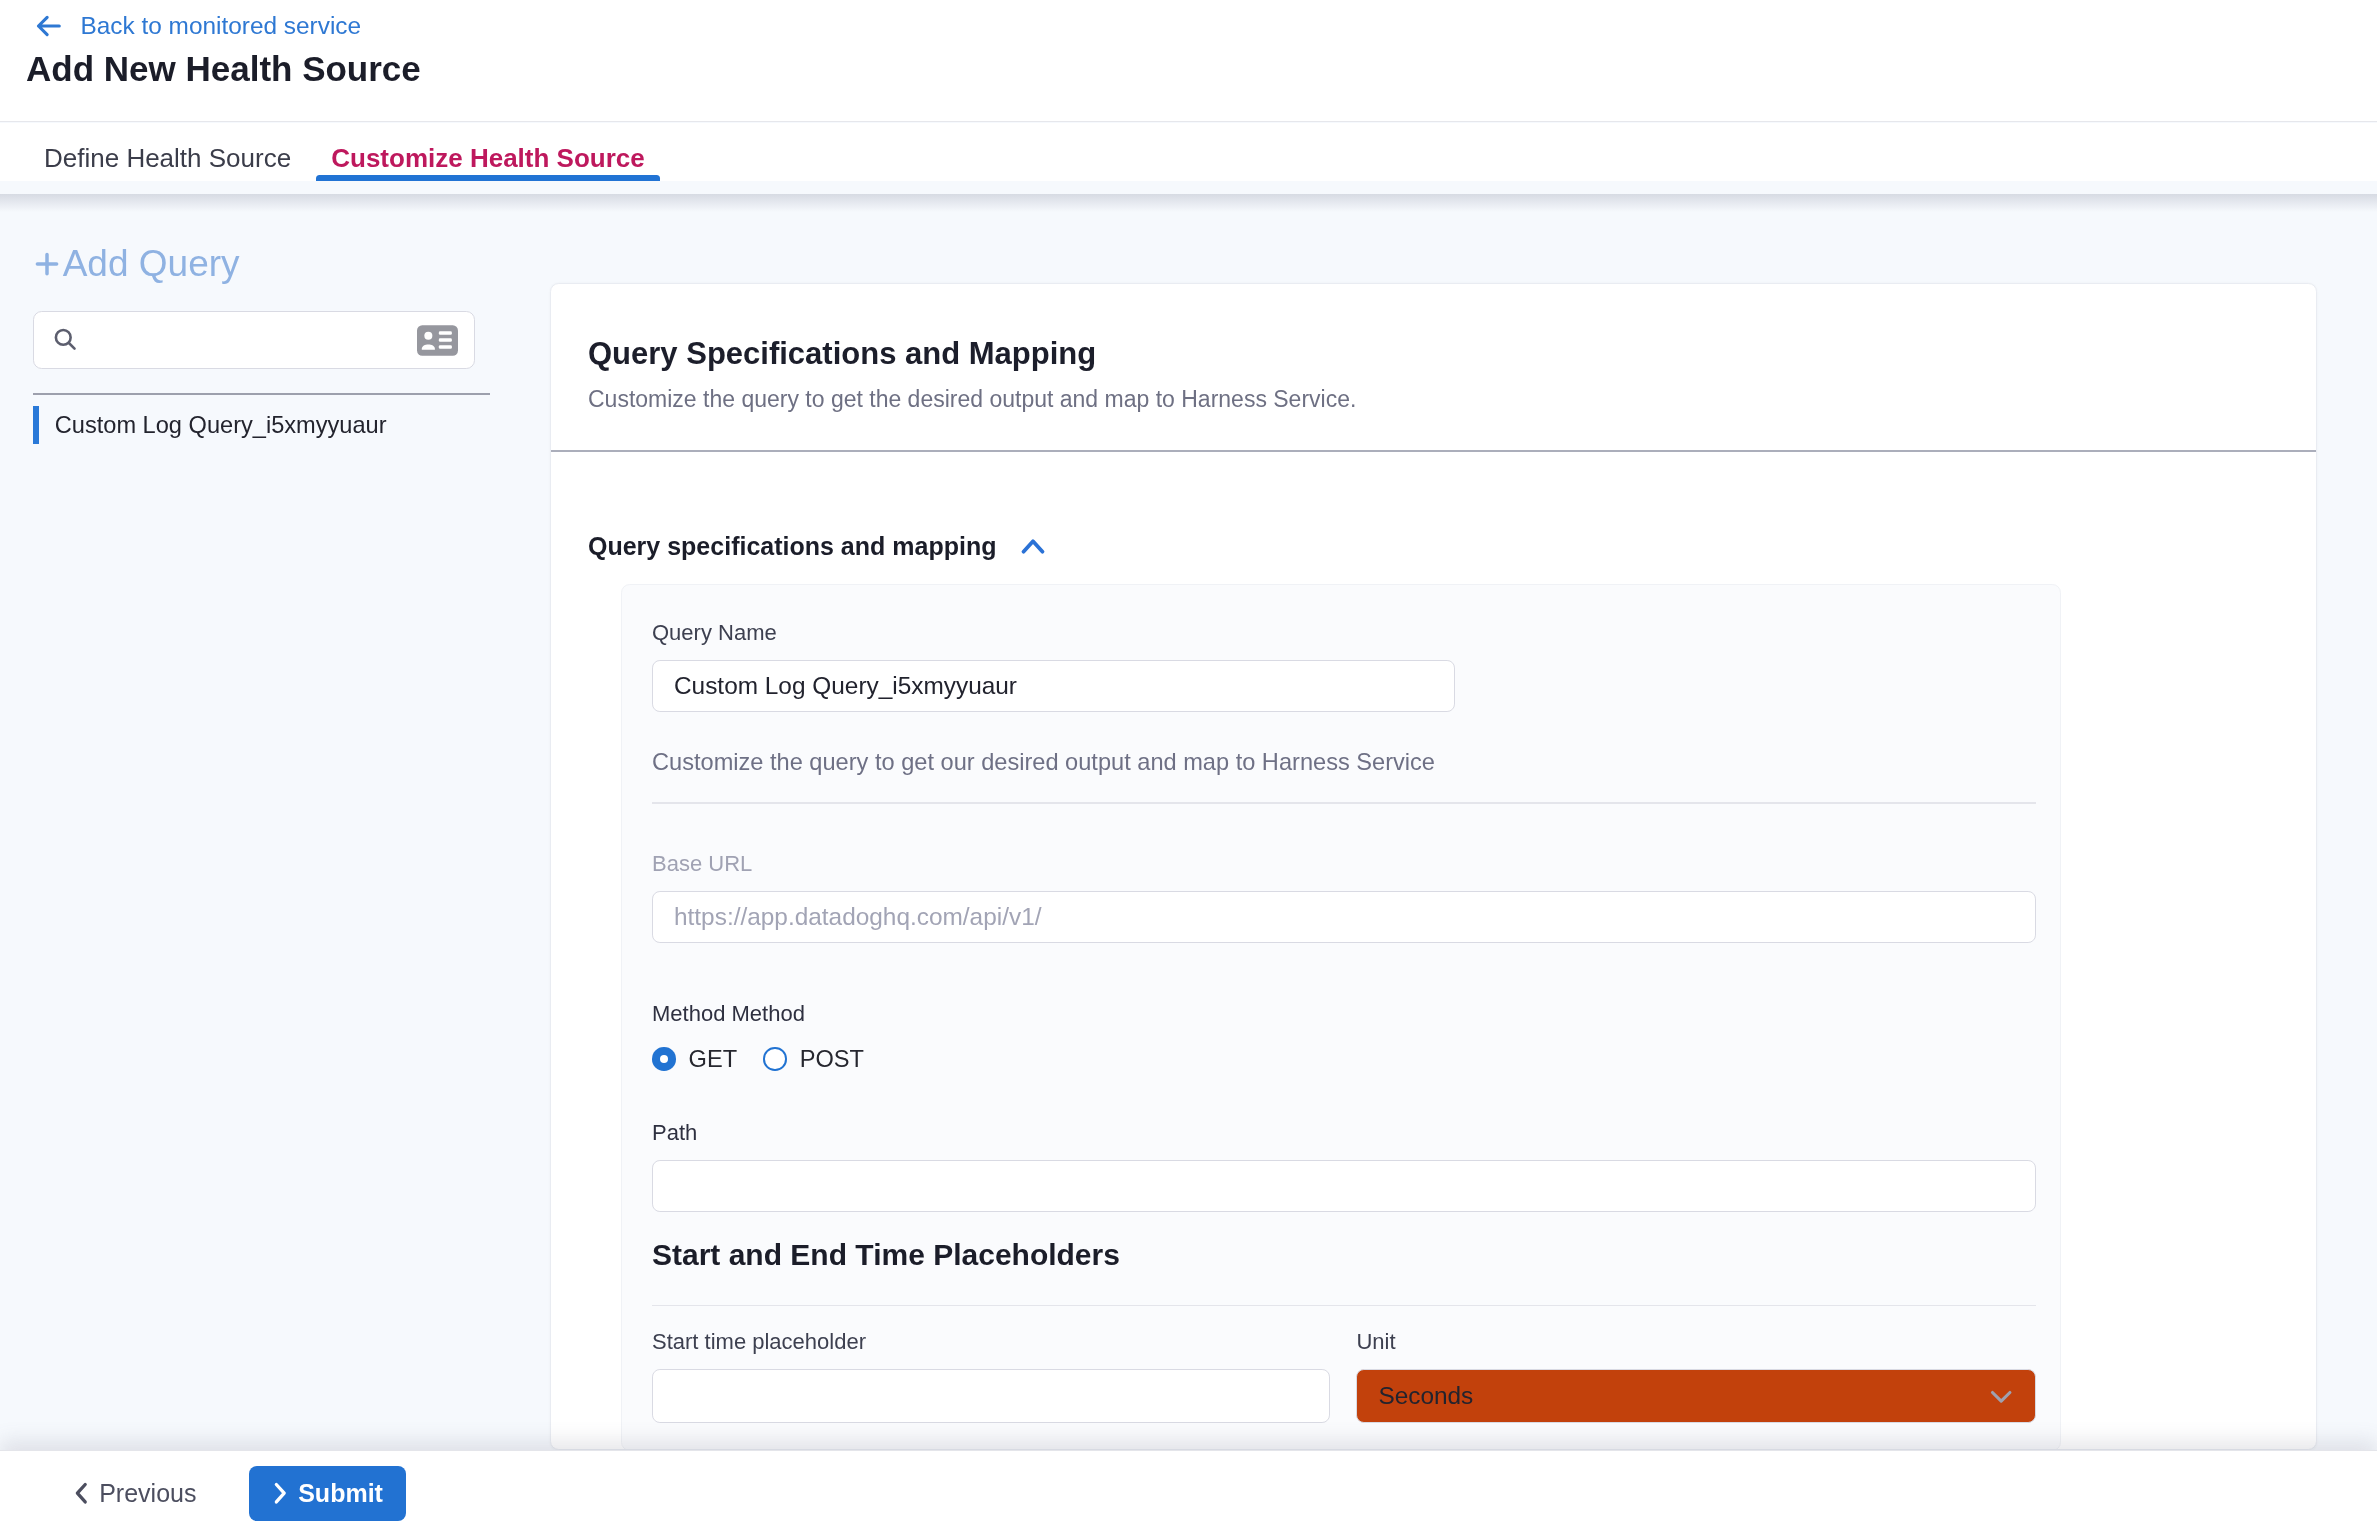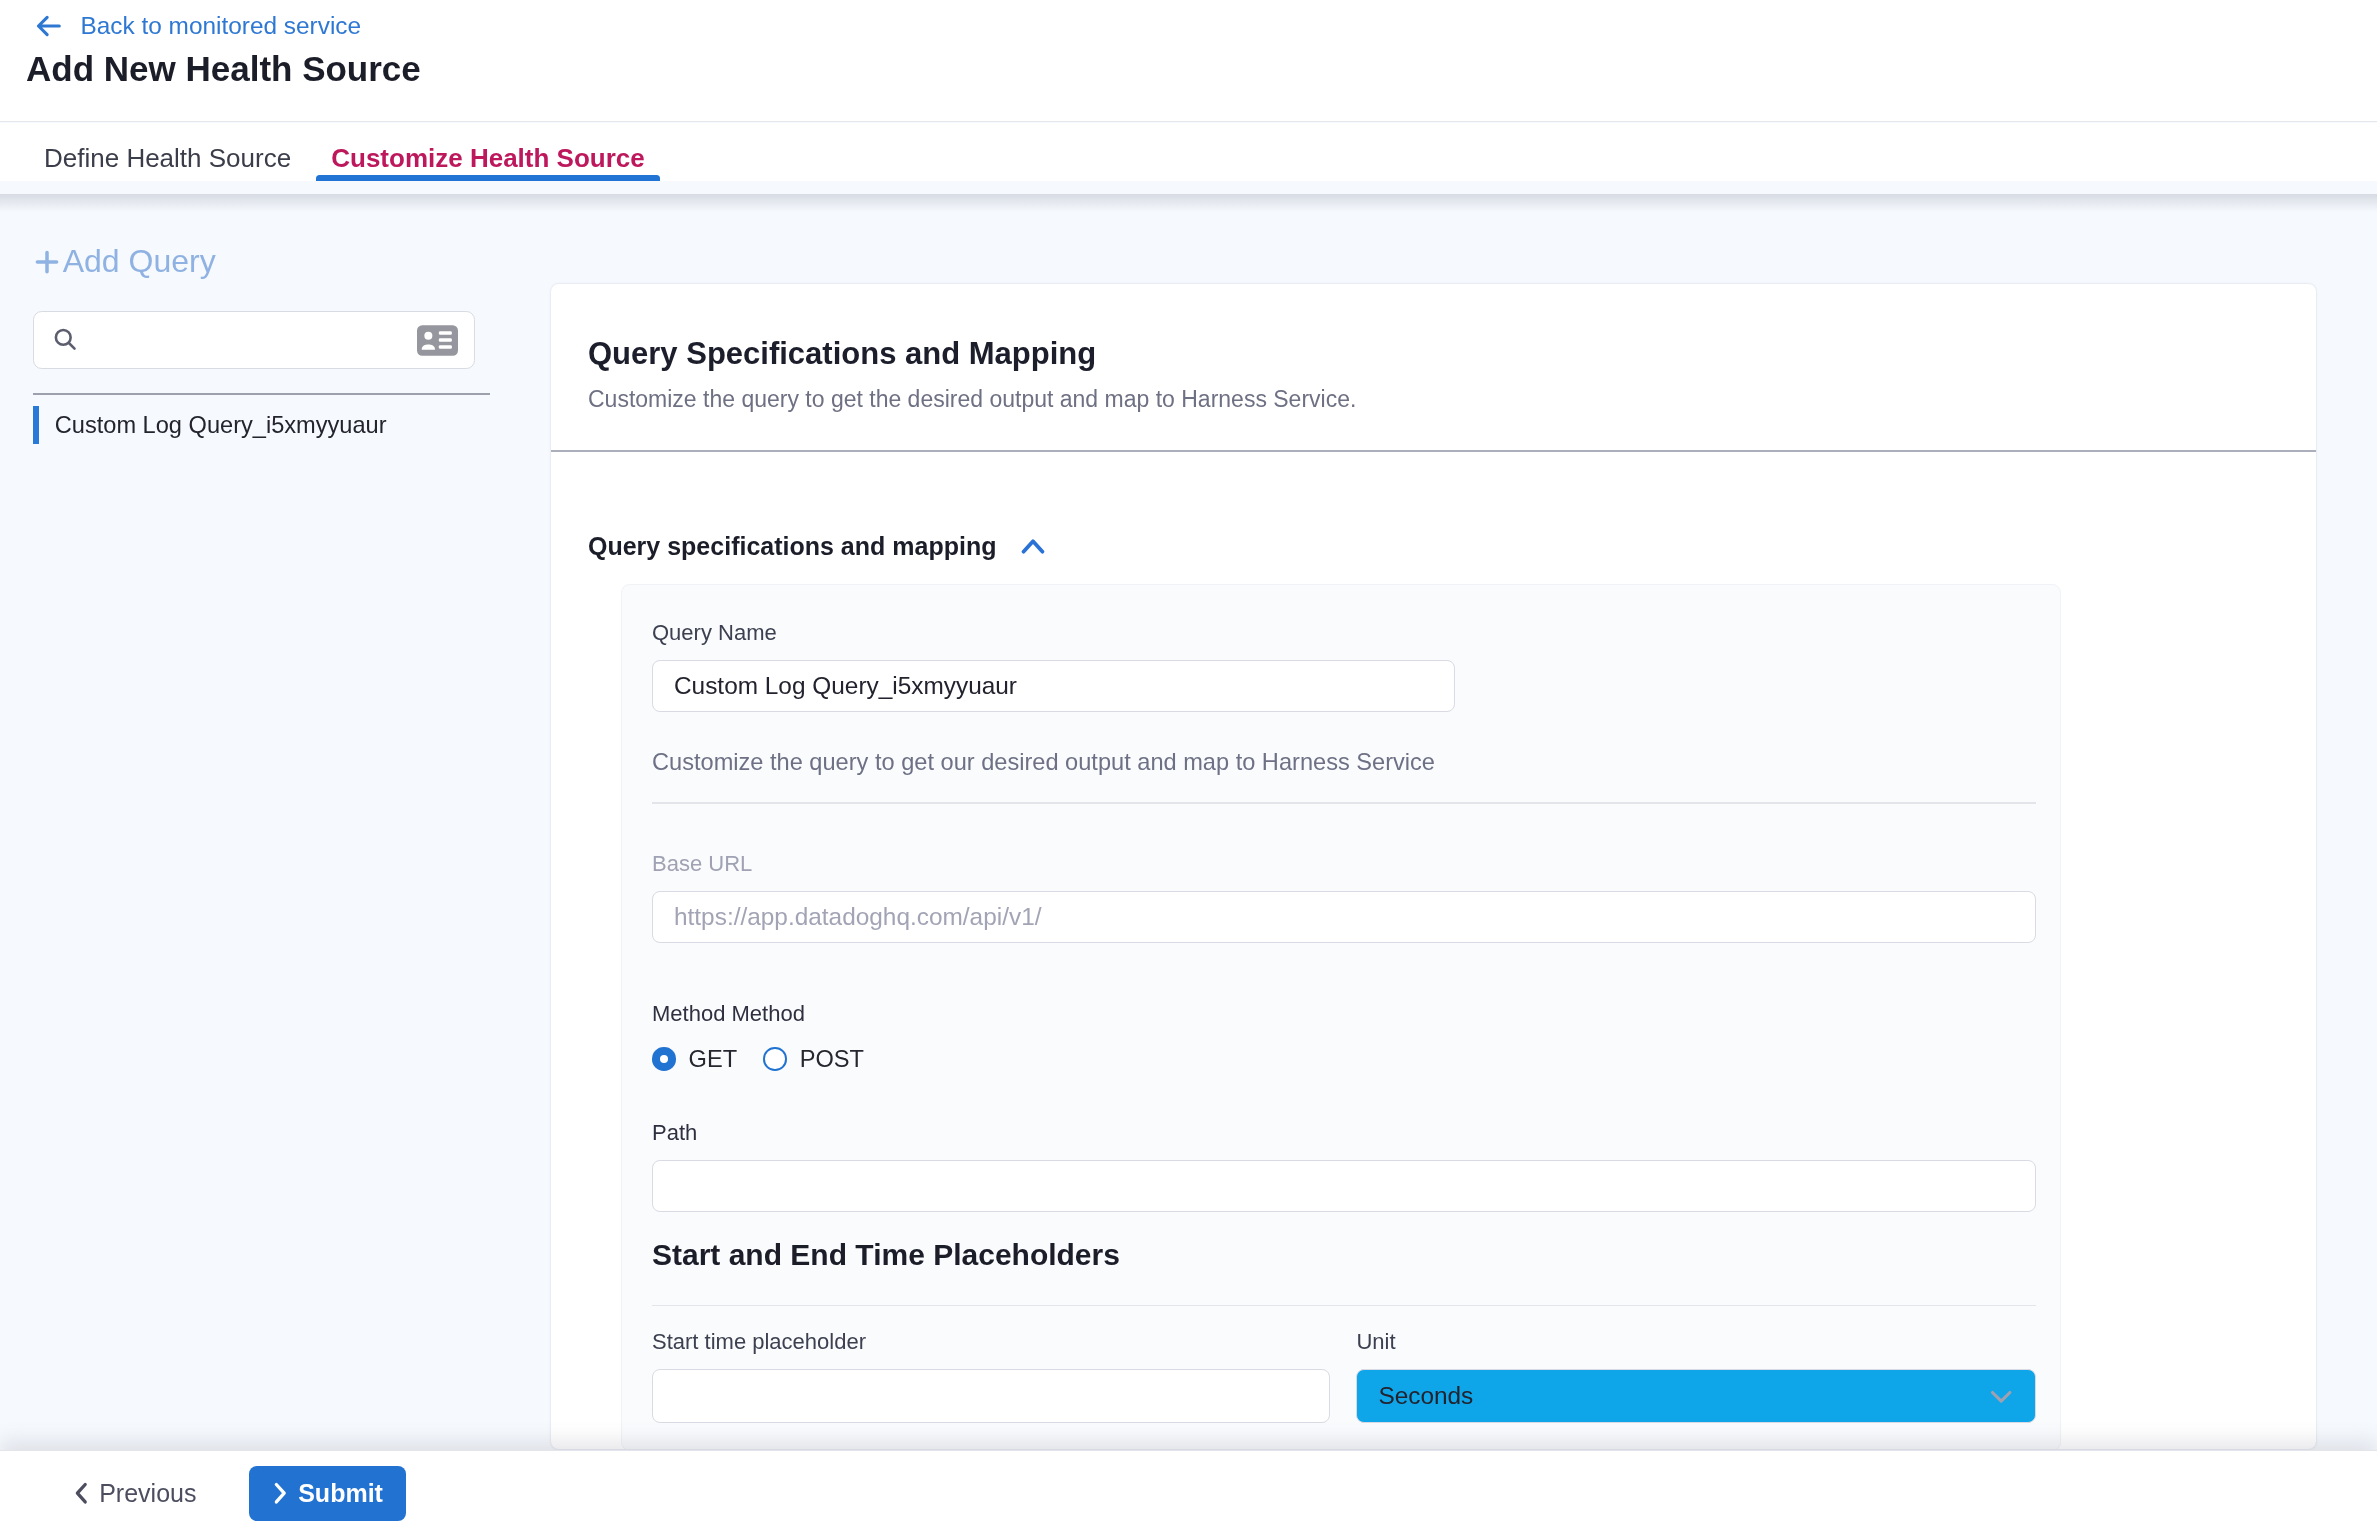--- a/index.html
+++ b/index.html
@@ -47,21 +47,21 @@
     position:absolute; top:194px; left:0; right:0; height:17.5px;
     background:linear-gradient(to bottom, rgba(176,181,195,0.45), rgba(176,181,195,0));
     pointer-events:none;
   }
 
   
   .sidebar { position:absolute; left:0; top:194px; width:550px; bottom:84px; }
   .add-query {
     position:absolute; left:33px; top:49px;
     display:flex; align-items:center;
-    color:#8fb2e2; font-size:32px; cursor:pointer;
+    color:#8fb2e2; font-size:37px; cursor:pointer;
   }
   .add-query .plus { margin-right:1.7px; display:flex; }
   .search-box {
     position:absolute; left:33px; top:117px; width:442px; height:58px;
     background:#fff; border:1.7px solid #d9dae3; border-radius:8.7px;
     display:flex; align-items:center; padding:0 15.7px 0 17.5px;
   }
   .search-box input {
     flex:1; border:none; outline:none; font-size:23.6px; margin-left:14px;
     font-family:"Liberation Sans", sans-serif; color:#22232e; min-width:0;
@@ -131,21 +131,21 @@
   .radio-label { font-size:23.6px; color:#26272f; margin-left:13px; }
   .radio-gap { width:26px; flex:none; }
   .m-path { margin-top:47px; }
   .sub-heading { margin-top:26px; font-size:30px; font-weight:bold; color:#1b1d29; }
   .panel-divider.after-heading { margin-top:33px; }
   .two-col { margin-top:23px; display:flex; gap:26px;justify-content:flex-end; }
   .col-start { width:783px; }
   .col-unit { width:784px; }
   .select-box {
     margin-top:14px; height:54px; width:100%;
-    background:#0ea5e9; border:1.7px solid #d9dae3; border-radius:7.9px;
+    background:#c2410c; border:1.7px solid #d9dae3; border-radius:7.9px;
     display:flex; align-items:center; justify-content:space-between;
     padding:0 21px; cursor:pointer;
   }
   .select-value { font-size:24.4px; color:#22232e; }
 
   
   .footer {
     position:absolute; left:0; right:0; bottom:0; height:84px;
     background:#ffffff; border-top:0.9px solid #e4e5ea;
     box-shadow:0 -10.5px 19px rgba(103,106,122,0.16);

